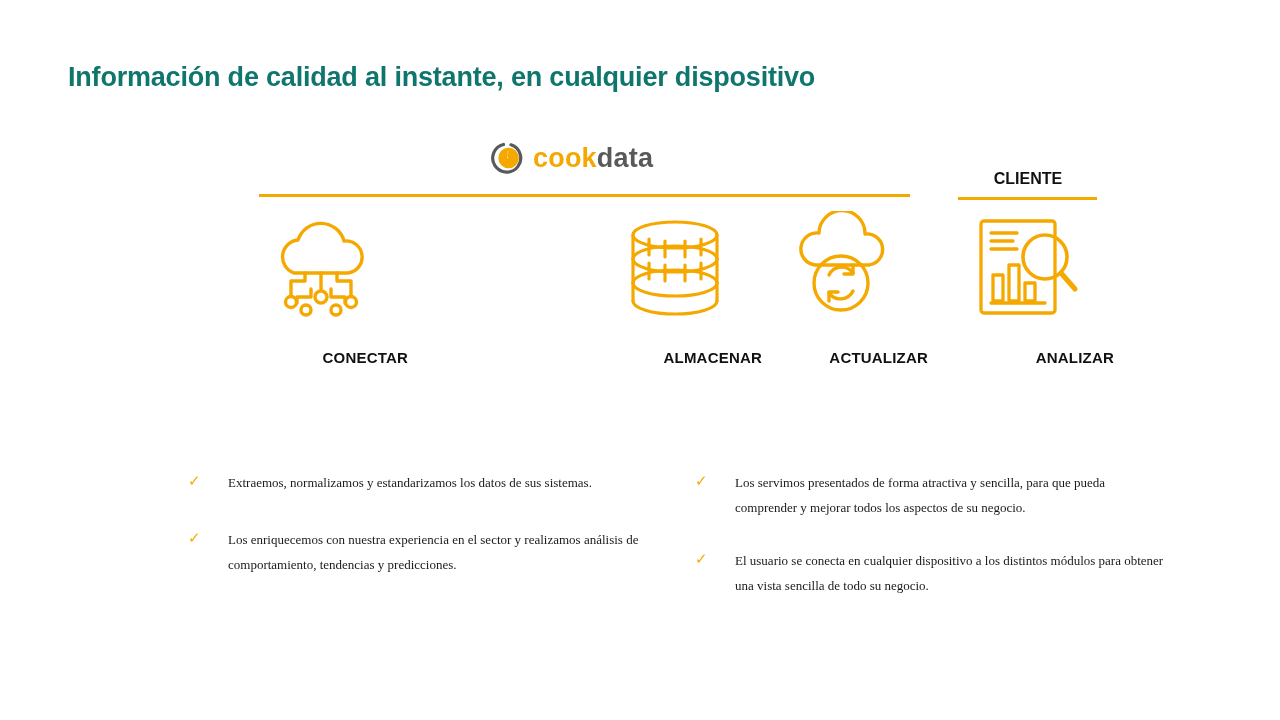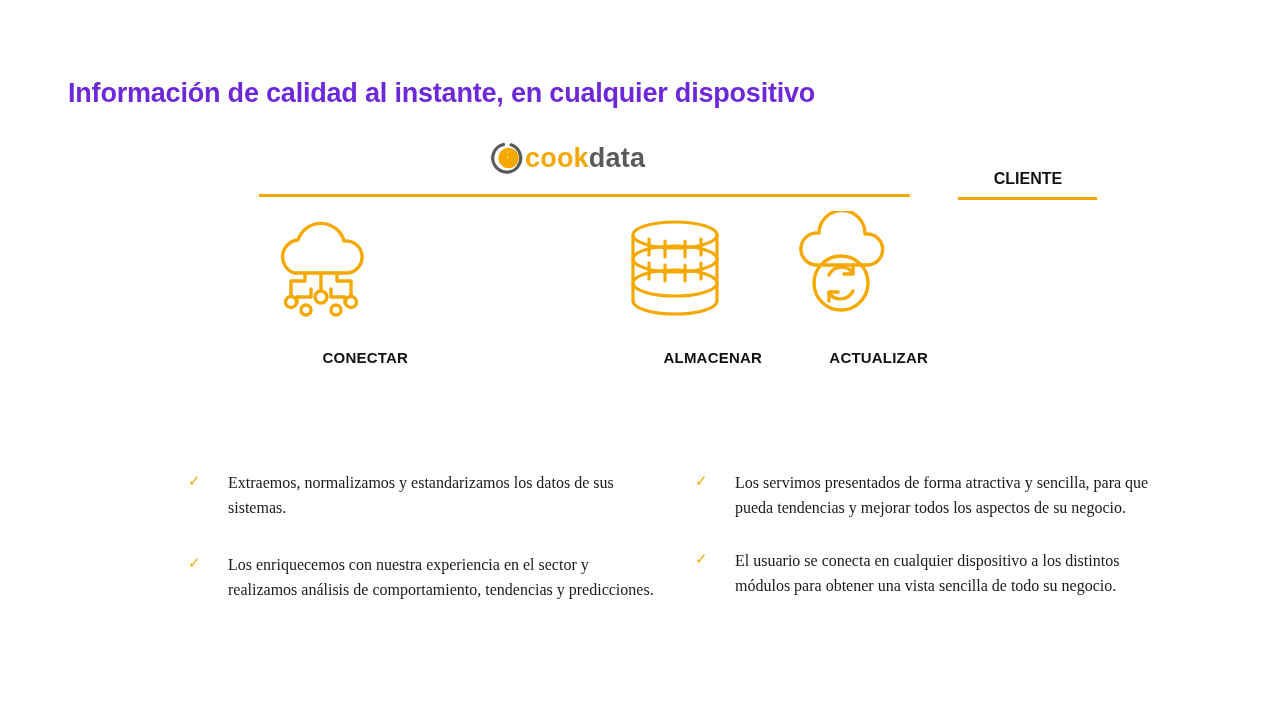--- a/index.html
+++ b/index.html
@@ -17,32 +17,32 @@
   }
 
   
   .slide-title {
     position: absolute;
     left: 68px;
     top: 62px;
     font-size: 27px;
     font-weight: bold;
     letter-spacing: -0.2px;
-    color: #6d28d9;
+    color: #0f766e;
     white-space: nowrap;
-    margin-top: 16px;
   }
 
   
   .brand {
     position: absolute;
     left: 489px;
     top: 140px;
     display: flex;
     align-items: center;
+    gap: 8px;
   }
   .brand-mark {
     width: 36px;
     height: 36px;
     position: relative;
   }
   .brand-text {
     font-size: 27px;
     font-weight: bold;
     letter-spacing: 0.2px;
@@ -132,21 +132,21 @@
     margin-bottom: 32px;
   }
   .bullet .check {
     color: #f5a800;
     font-size: 15px;
     line-height: 22px;
     width: 40px;
     flex: 0 0 40px;
   }
   .bullet .btext {
-    font-size: 16px;
+    font-size: 13px;
     line-height: 25px;
     color: #1a1a1a;
     font-family: "Liberation Serif", serif;
   }
   .bullet-col.right .bullet:first-child { margin-bottom: 28px; }
 </style>
 </head>
 <body>
 
 <div class="slide-title">Información de calidad al instante, en cualquier dispositivo</div>
@@ -229,38 +229,57 @@
           <path d="M34 52 V68"></path>
             <path d="M50 54 V70"></path>
             <path d="M70 54 V70"></path>
             <path d="M86 52 V68"></path>
         </g>
       </svg>
     </div>
     <div class="step-label">ALMACENAR</div>
   </div>
 
+  <div class="step" id="step-4">
+    <div class="icon-box">
+      <svg width="124" height="112" viewBox="0 0 124 112">
+        <g fill="none" stroke="#f5a800" stroke-width="3.3" stroke-linecap="round" stroke-linejoin="round">
+          <rect x="16" y="10" width="74" height="92" rx="3"></rect>
+          <path d="M26 22 H52"></path>
+            <path d="M26 30 H48"></path>
+            <path d="M26 38 H52"></path>
+          <path d="M26 92 H80"></path>
+          <rect x="28" y="64" width="10" height="26"></rect>
+          <rect x="44" y="54" width="10" height="36"></rect>
+          <rect x="60" y="72" width="10" height="18"></rect>
+          <circle cx="80" cy="46" r="22" stroke-width="3.6"></circle>
+          <path d="M96 62 L110 78" stroke-width="5"></path>
+        </g>
+      </svg>
+    </div>
+    <div class="step-label">ANALIZAR</div>
+  </div>
 </div>
 
 <div class="bullets">
 
   <div class="bullet-col left">
     <div class="bullet">
       <span class="check">✓</span>
       <span class="btext">Extraemos, normalizamos y estandarizamos los datos de sus sistemas.</span>
     </div>
     <div class="bullet">
       <span class="check">✓</span>
       <span class="btext">Los enriquecemos con nuestra experiencia en el sector y realizamos análisis de comportamiento, tendencias y predicciones.</span>
     </div>
   </div>
 
   <div class="bullet-col right">
     <div class="bullet">
       <span class="check">✓</span>
-      <span class="btext">Los servimos presentados de forma atractiva y sencilla, para que pueda tendencias y mejorar todos los aspectos de su negocio.</span>
+      <span class="btext">Los servimos presentados de forma atractiva y sencilla, para que pueda comprender y mejorar todos los aspectos de su negocio.</span>
     </div>
     <div class="bullet">
       <span class="check">✓</span>
       <span class="btext">El usuario se conecta en cualquier dispositivo a los distintos módulos para obtener una vista sencilla de todo su negocio.</span>
     </div>
   </div>
 </div>
 
 </body></html>

